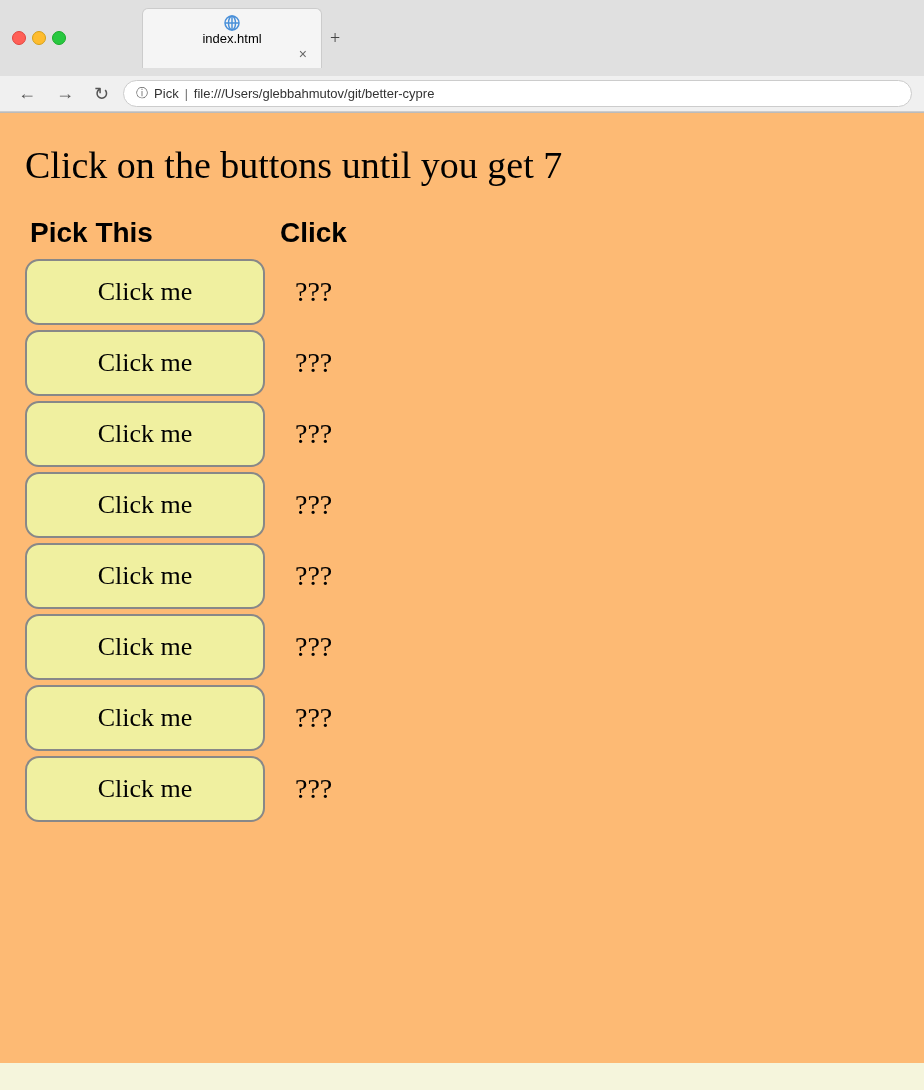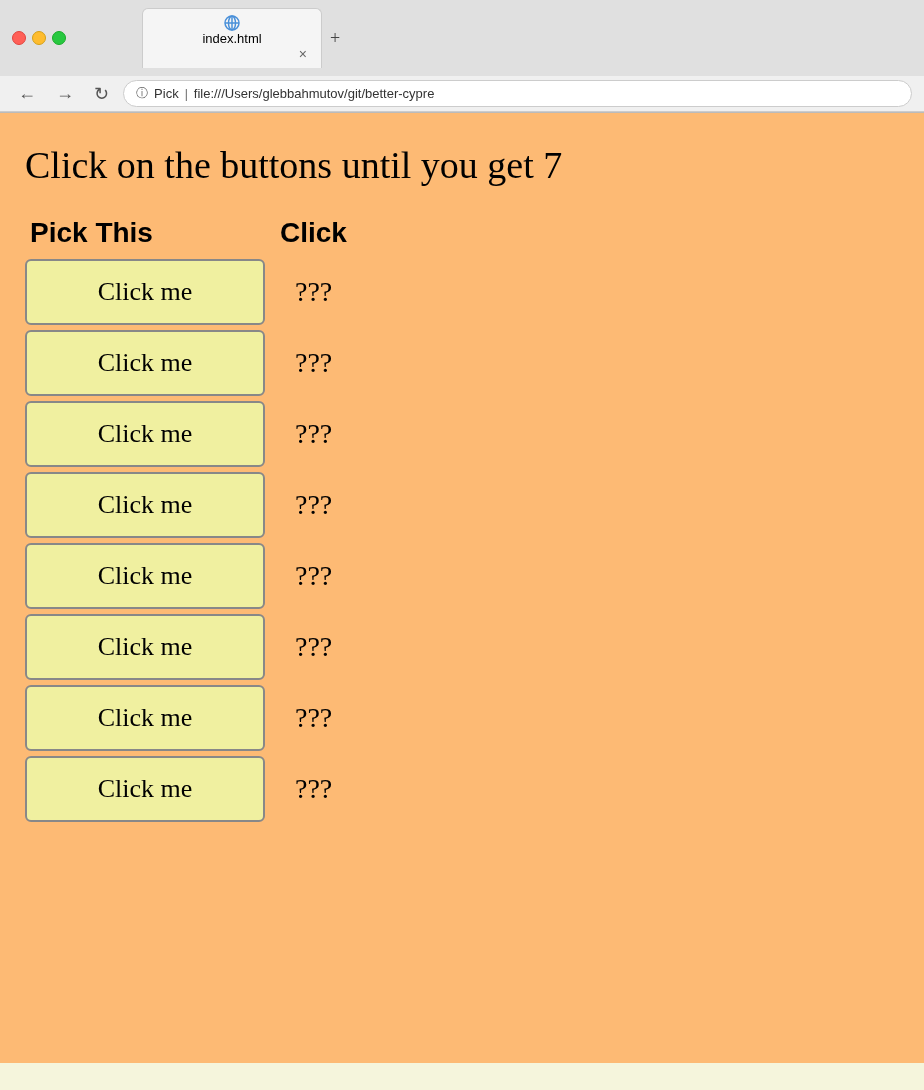--- a/index.html
+++ b/index.html
@@ -155,21 +155,21 @@
     .button-row {
       display: grid;
       grid-template-columns: 250px auto;
       align-items: center;
       margin-bottom: 5px;
     }
 
     .click-btn {
       background: #f0f0a0;
       border: 2px solid #888;
-      border-radius: 6px;
+      border-radius: 14px;
       font-size: 26px;
       font-family: Georgia, serif;
       padding: 16px 20px;
       cursor: pointer;
       text-align: center;
       width: 240px;
     }
 
     .number-display {
       font-size: 28px;

